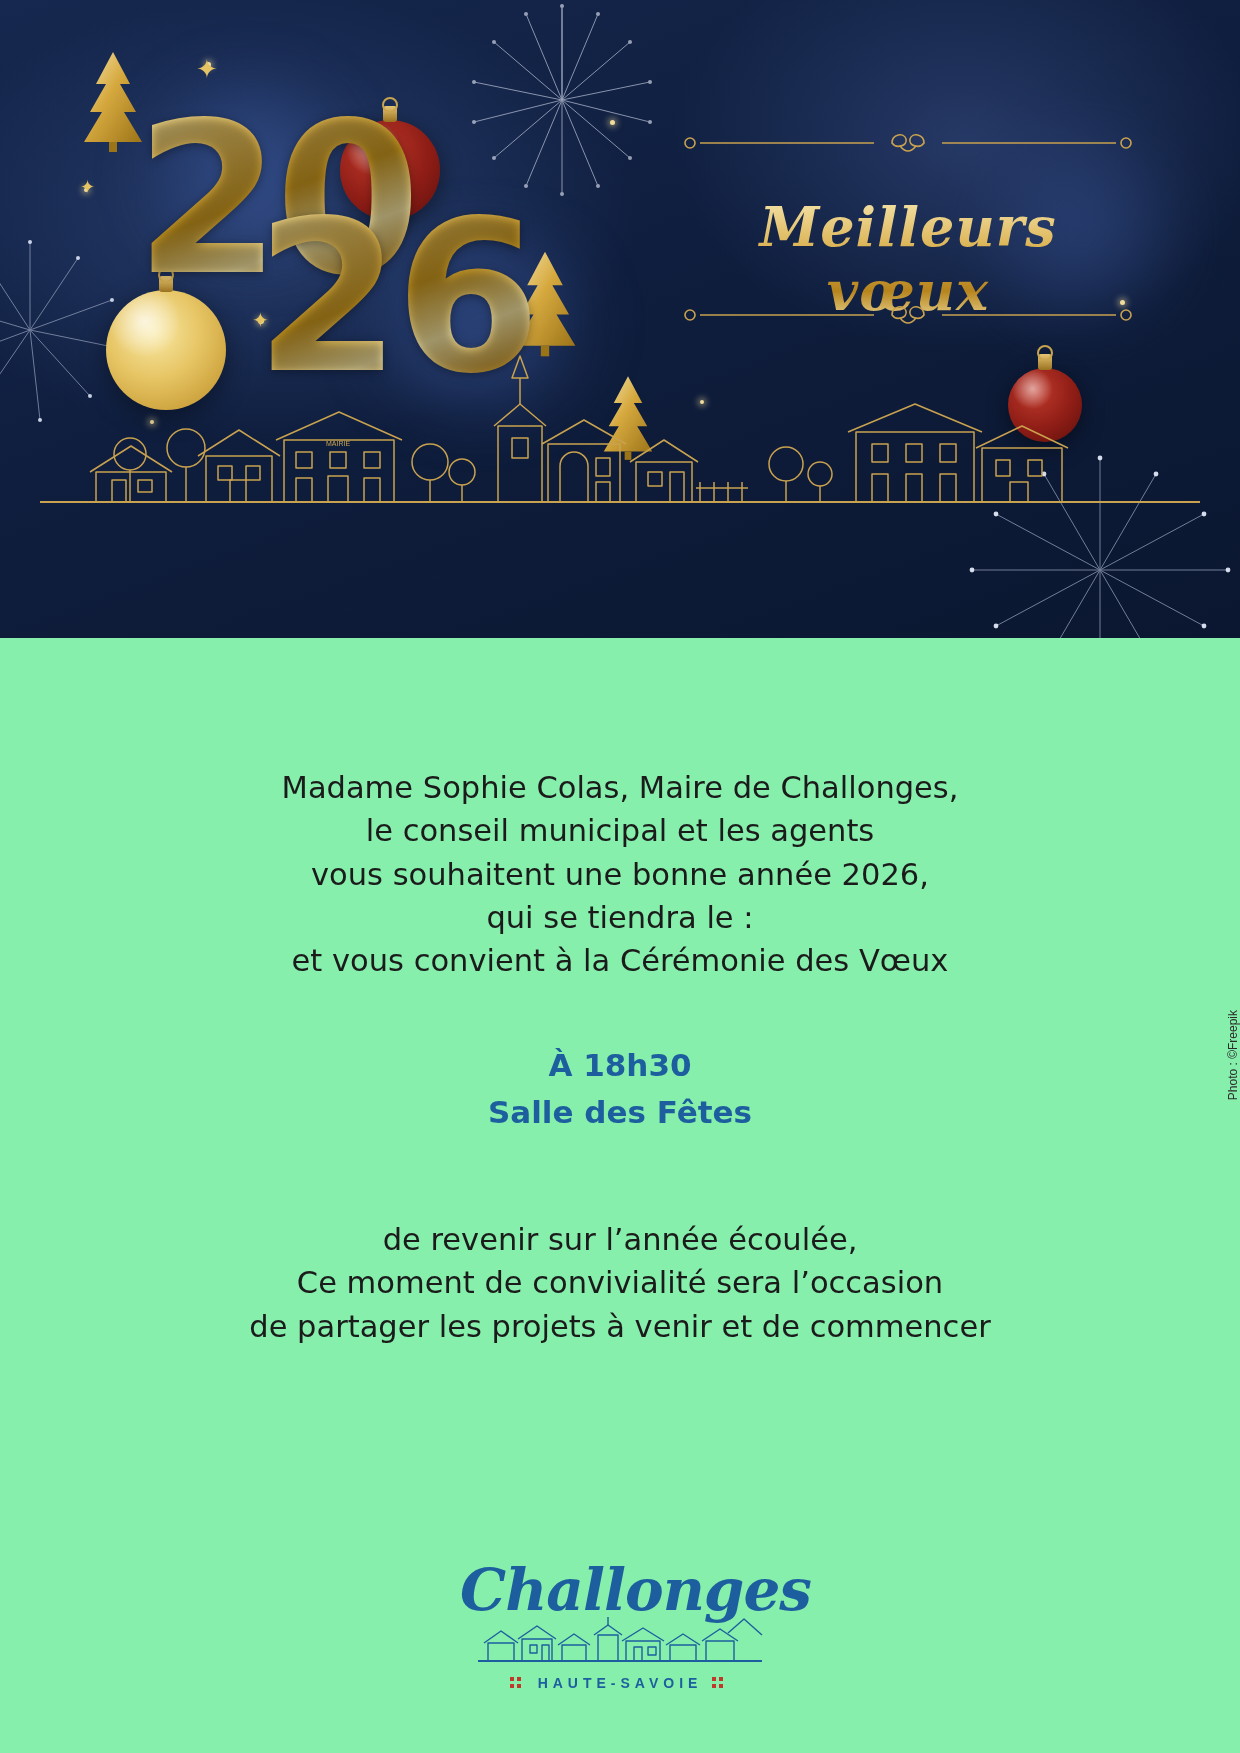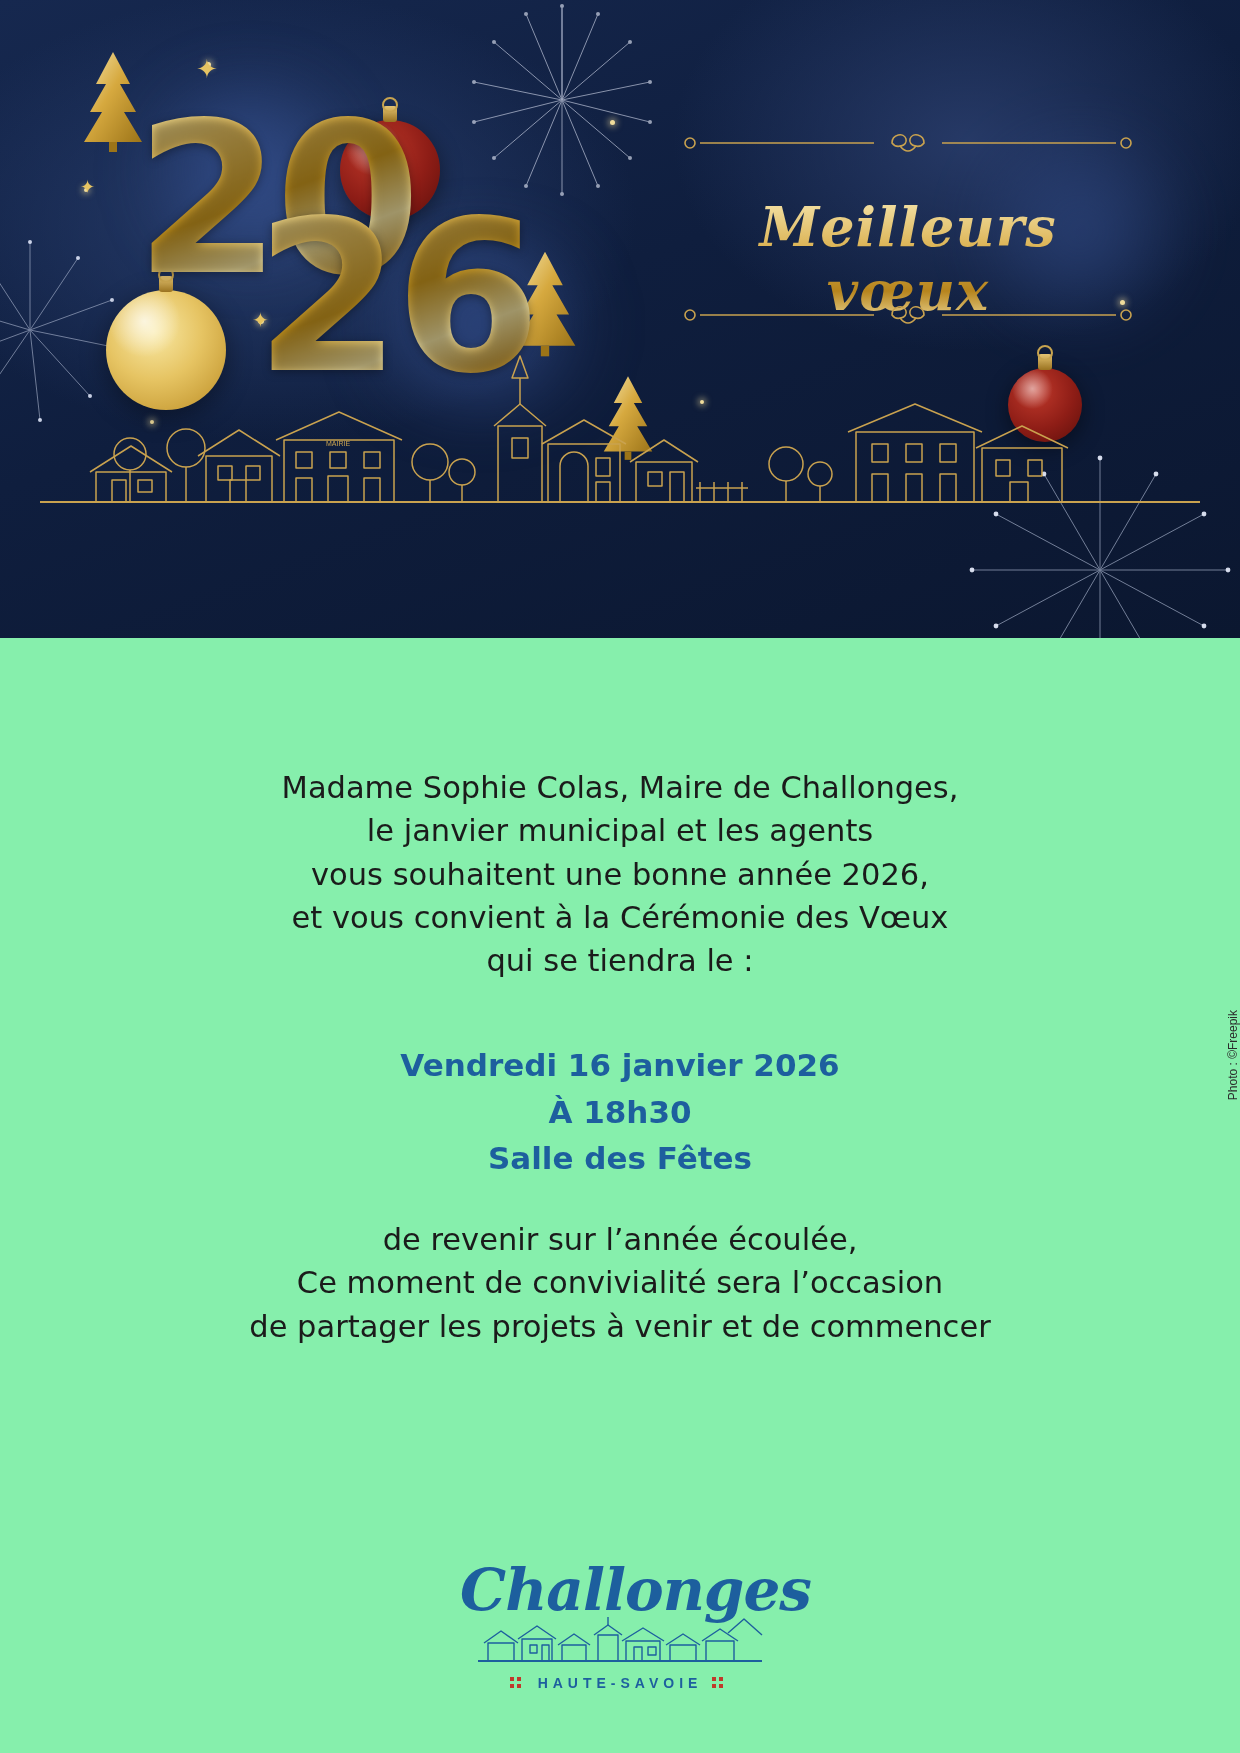--- a/index.html
+++ b/index.html
@@ -525,28 +525,27 @@
         <rect x="1010" y="152" width="18" height="20"></rect>
       </g>
     </svg>
   </div>
 </div>
 
 <div class="content">
 
   <div class="para block-intro">
     <span class="ln">Madame Sophie Colas, Maire de Challonges,</span>
-    <span class="ln">le janvier municipal et les agents</span>
+    <span class="ln">le conseil municipal et les agents</span>
     <span class="ln">vous souhaitent une bonne année 2026,</span>
+    <span class="ln">qui se tiendra le :</span>
     <span class="ln">et vous convient à la Cérémonie des Vœux</span>
-    <span class="ln">qui se tiendra le :</span>
   </div>
 
   <div class="para block-when">
-    <span class="ln">Vendredi 16 janvier 2026</span>
     <span class="ln">À 18h30</span>
     <span class="ln">Salle des Fêtes</span>
   </div>
 
   <div class="para block-outro">
     <span class="ln">de revenir sur l’année écoulée,</span>
     <span class="ln">Ce moment de convivialité sera l’occasion</span>
     <span class="ln">de partager les projets à venir et de commencer</span>
   </div>
 

